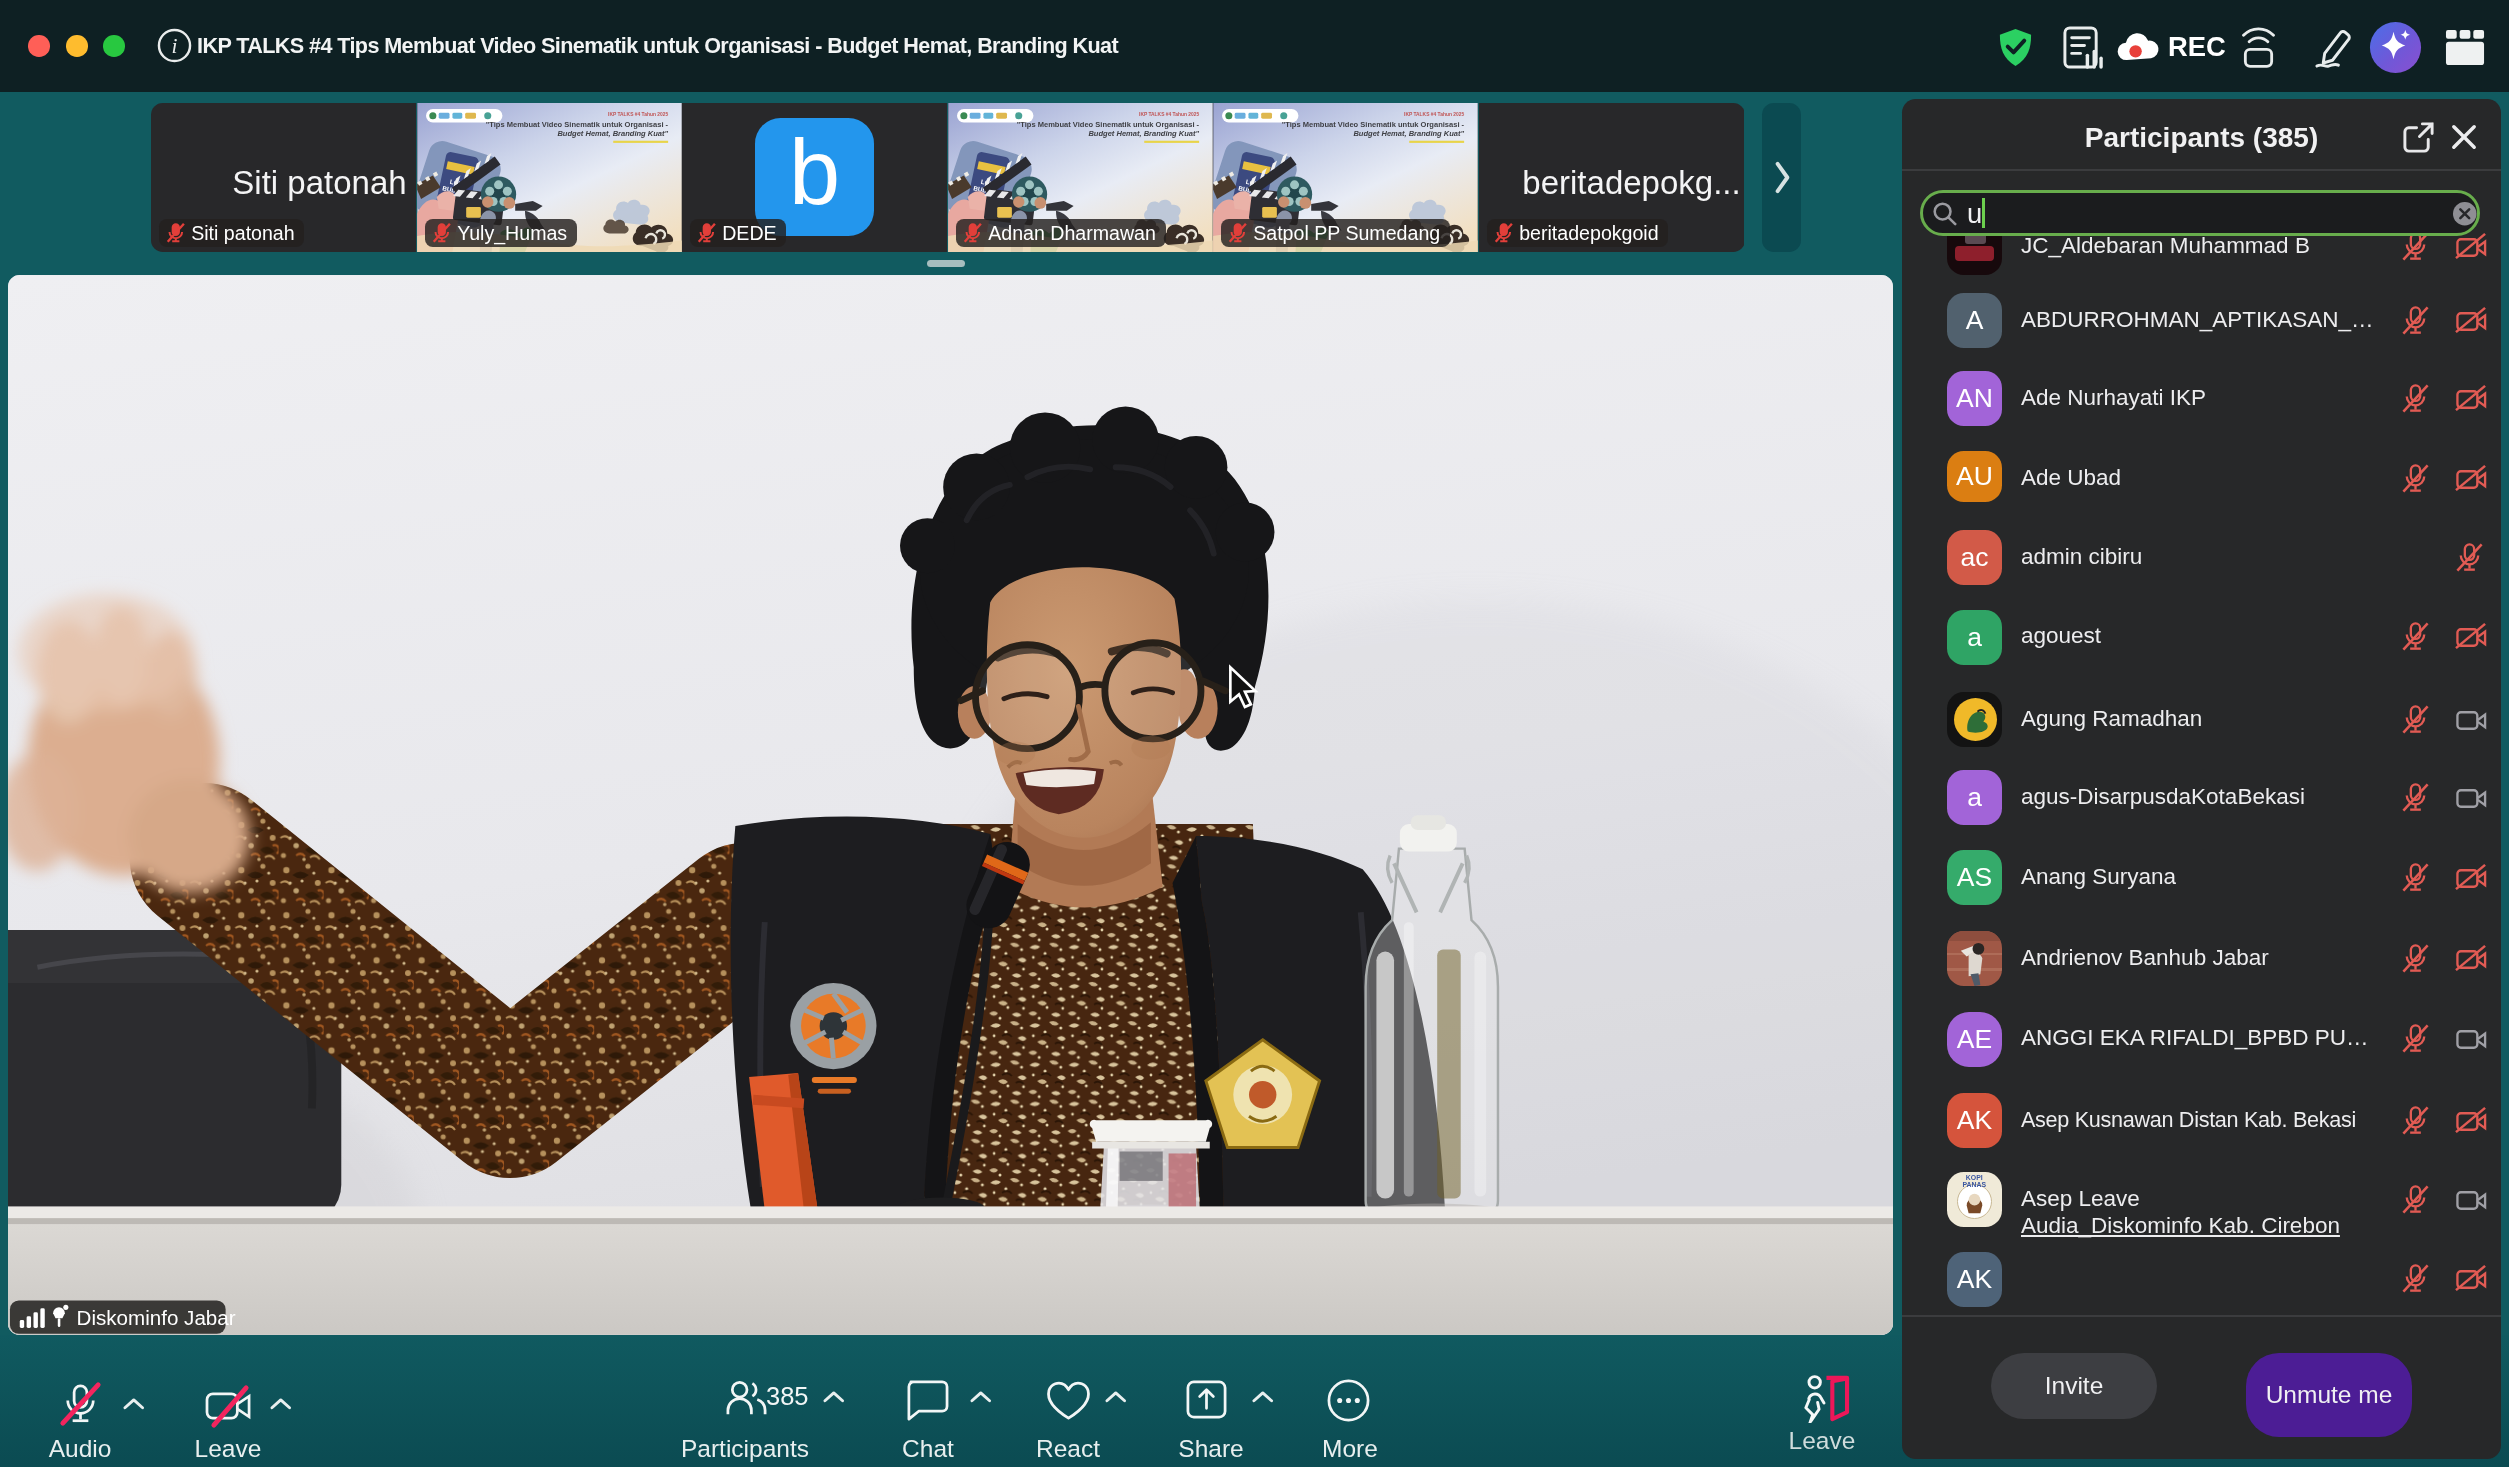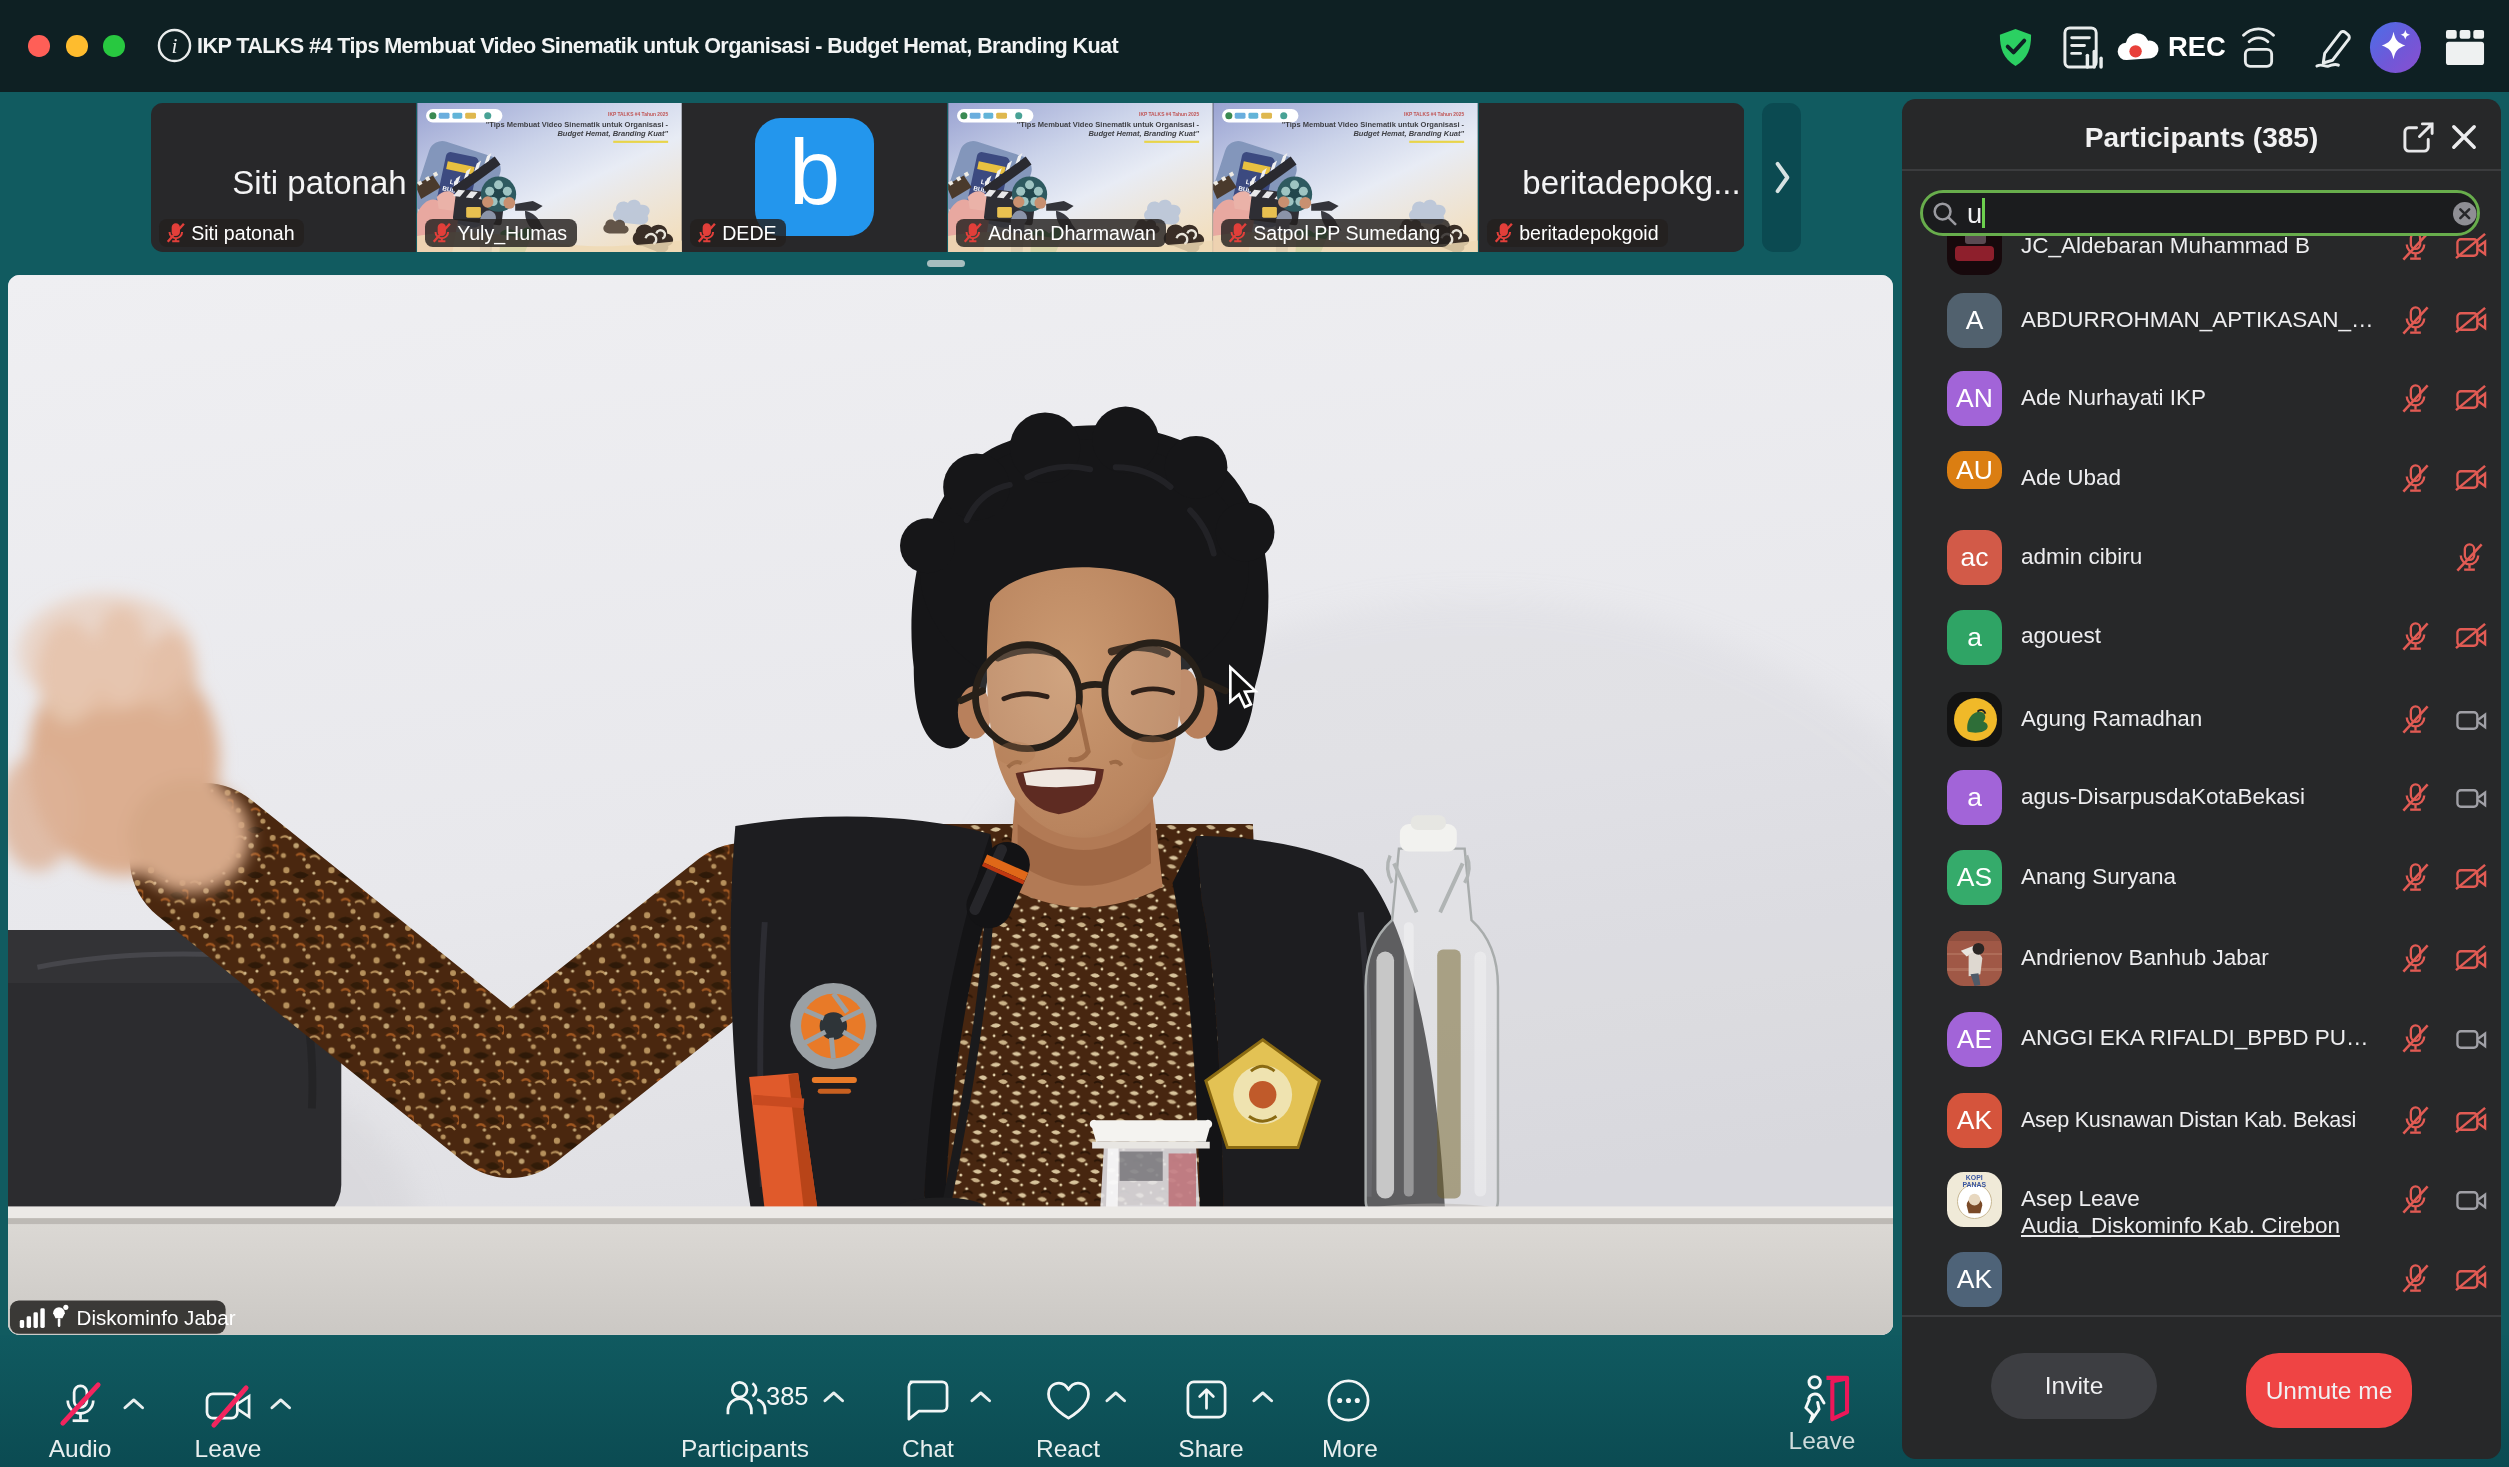--- a/index.html
+++ b/index.html
@@ -547,21 +547,21 @@
 
       <div class="abs" style="left:45px; top:272px; width:55px; height:55px; border-radius:16.7px; background:#a264d8; color:#fff; font-size:26.5px; display:flex; align-items:center; justify-content:center;">AN</div>
       <div class="abs row-name" style="left:119px; top:286px;">Ade Nurhayati IKP</div>
       <svg class="abs" style="left:497px; top:283px;" width="33" height="33" viewBox="0 0 34 34">
           <use href="#micoff"></use>
         </svg>
       <svg class="abs" style="left:551px; top:283px;" width="37" height="33" viewBox="0 0 38 34">
           <use href="#camoff"></use>
         </svg>
 
-      <div class="abs" style="left:45px; top:352px; width:55px; height:38px; border-radius:16.7px; background:#db7e12; color:#fff; font-size:26.5px; display:flex; align-items:center; justify-content:center;">AU</div>
+      <div class="abs" style="left:45px; top:352px; width:55px; height:51px; border-radius:16.7px; background:#db7e12; color:#fff; font-size:26.5px; display:flex; align-items:center; justify-content:center;">AU</div>
       <div class="abs row-name" style="left:119px; top:366px;">Ade Ubad</div>
       <svg class="abs" style="left:497px; top:363px;" width="33" height="33" viewBox="0 0 34 34">
           <use href="#micoff"></use>
         </svg>
       <svg class="abs" style="left:551px; top:363px;" width="37" height="33" viewBox="0 0 38 34">
           <use href="#camoff"></use>
         </svg>
 
       <div class="abs" style="left:45px; top:431px; width:55px; height:55px; border-radius:16.7px; background:#d25a48; color:#fff; font-size:26.5px; display:flex; align-items:center; justify-content:center;">ac</div>
       <div class="abs row-name" style="left:119px; top:445px;">admin cibiru</div>
@@ -683,21 +683,21 @@
     </svg>
     <div class="abs" style="left:65px; top:99px; color:#f0f0f2; font-size:27.4px;">u</div>
     <div class="abs" style="left:80px; top:99px; width:2.9px; height:30px; background:#6cd04e;"></div>
     <svg class="abs" style="left:550px; top:102px;" width="25.5" height="25.5" viewBox="0 0 26 26">
       <circle cx="13" cy="13" r="12" fill="#8e8e94"></circle>
       <path d="M8.5 8.5 L17.5 17.5 M17.5 8.5 L8.5 17.5" stroke="#26272a" stroke-width="2.6" stroke-linecap="round"></path>
     </svg>
 
     <div class="abs" style="left:0; top:1216px; width:599px; height:2px; background:#3b3c3e;"></div>
     <div class="abs" style="left:89px; top:1254px; width:166px; height:66px; border-radius:33px; background:#3d3e42; color:#f0f0f2; font-size:24.5px; display:flex; align-items:center; justify-content:center;">Invite</div>
-    <div class="abs" style="left:344px; top:1254px; width:166px; height:75px; border-radius:33px; background:#ef4444; color:#f0f0f2; font-size:24.5px; display:flex; align-items:center; justify-content:center;">Unmute me</div>
+    <div class="abs" style="left:344px; top:1254px; width:166px; height:84px; border-radius:33px; background:#4c1d95; color:#f0f0f2; font-size:24.5px; display:flex; align-items:center; justify-content:center;">Unmute me</div>
   </div>
 
   <div class="abs" id="toolbar"></div>
   <div class="abs" id="toolbar-items">
 
     <svg class="abs" style="left:55px; top:1380px;" width="51" height="51" viewBox="0 0 52 52">
       <g fill="none" stroke="#f2f6f6" stroke-width="2.8">
         <rect x="19.5" y="6" width="13" height="22" rx="6.5"></rect>
         <path d="M13 21 a13 13 0 0 0 26 0"></path>
         <line x1="26" y1="34" x2="26" y2="40"></line>

